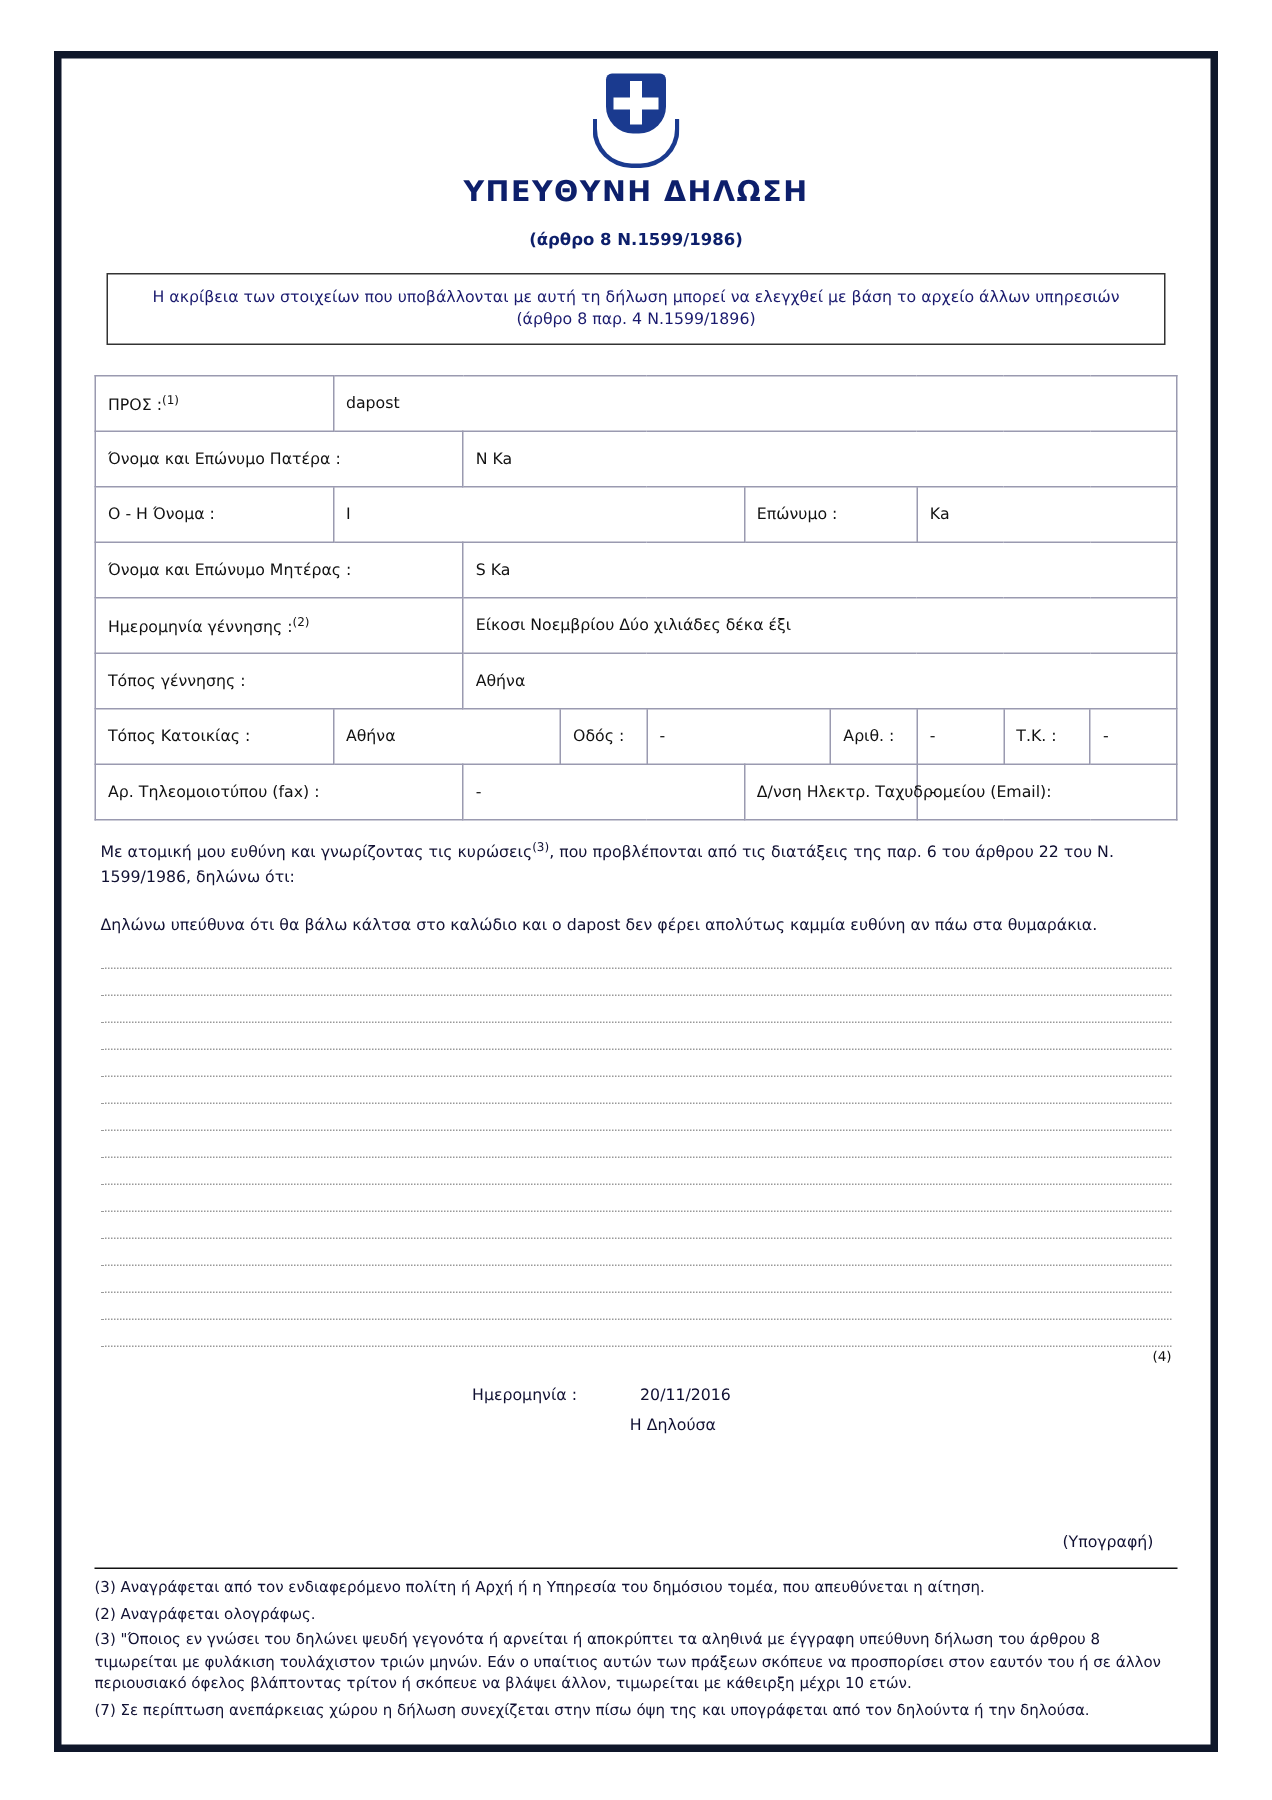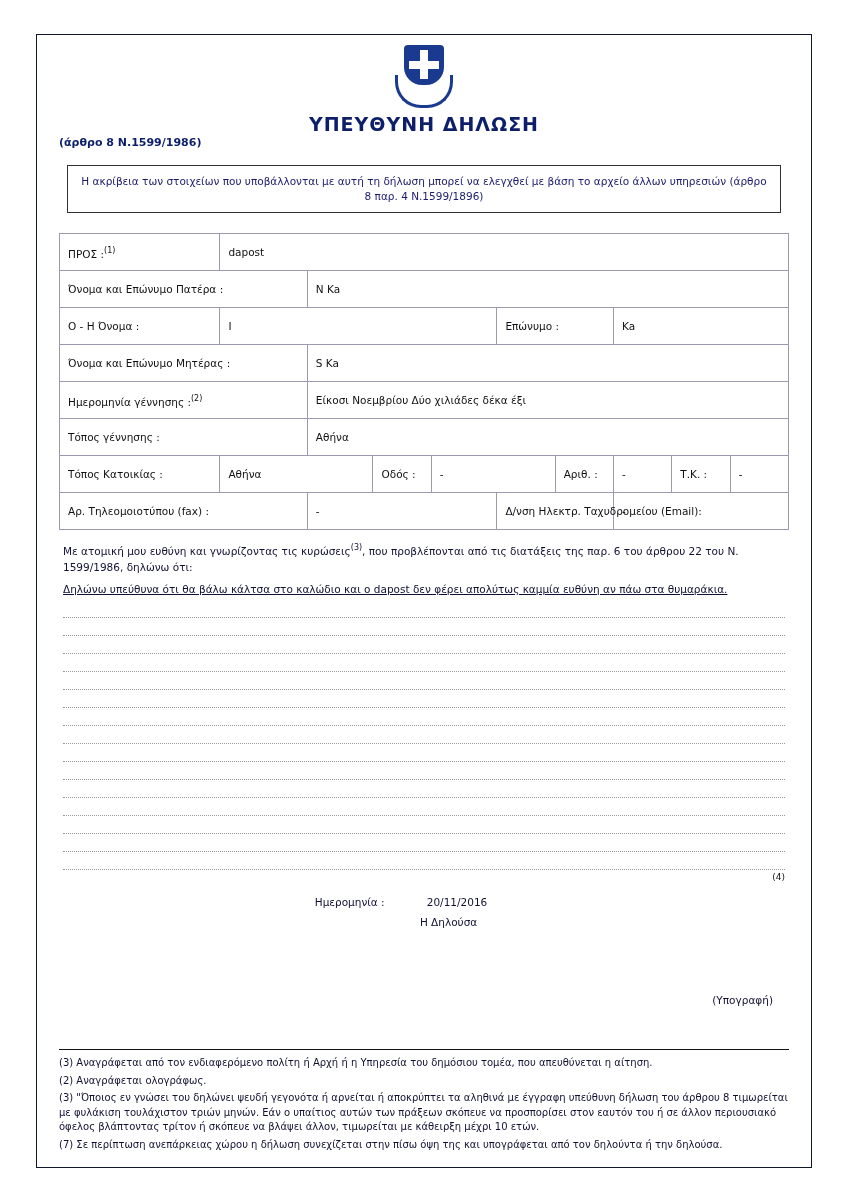--- a/index.html
+++ b/index.html
@@ -13,21 +13,21 @@
     font-family: "DejaVu Sans", "Liberation Sans", sans-serif;
     color: #111111;
     position: relative;
   }
   .page {
     position: absolute;
     left: 36px;
     top: 34px;
     width: 776px;
     height: 1134px;
-    border: 1px solid #0f172a;
+    border: 5px solid #0f172a;
     box-sizing: border-box;
     background: #ffffff;
   }
   .inner {
     position: relative;
     width: 100%;
     height: 100%;
     box-sizing: border-box;
     padding: 0 22px;
   }
@@ -90,25 +90,25 @@
   
   .doc-title {
     text-align: center;
     font-weight: bold;
     font-size: 19px;
     letter-spacing: 1px;
     color: #0d1f6b;
     margin-top: 6px;
   }
   .doc-subtitle {
-    text-align: left;
+    text-align: center;
     font-weight: bold;
     font-size: 11px;
     color: #0d1f6b;
-    margin-top: 1px;
+    margin-top: 14px;
   }
 
   .notice {
     margin: 16px 8px 0 8px;
     border: 1px solid #333333;
     padding: 8px 12px;
     text-align: center;
     font-size: 10.5px;
     line-height: 1.45;
     color: #1a1a6e;
@@ -146,24 +146,23 @@
   .decl1 {
     font-size: 10.5px;
     line-height: 1.55;
     margin-top: 12px;
     padding: 0 4px;
     color: #111133;
   }
   .decl2 {
     font-size: 10.5px;
     line-height: 1.55;
-    margin-top: 6px;
+    margin-top: 16px;
     padding: 0 4px;
     color: #111133;
-    text-decoration: underline;
   }
 
   
   .lines {
     margin-top: 2px;
     padding: 0 4px;
   }
   .dotline {
     border-bottom: 1px dotted #999999;
     height: 17px;

